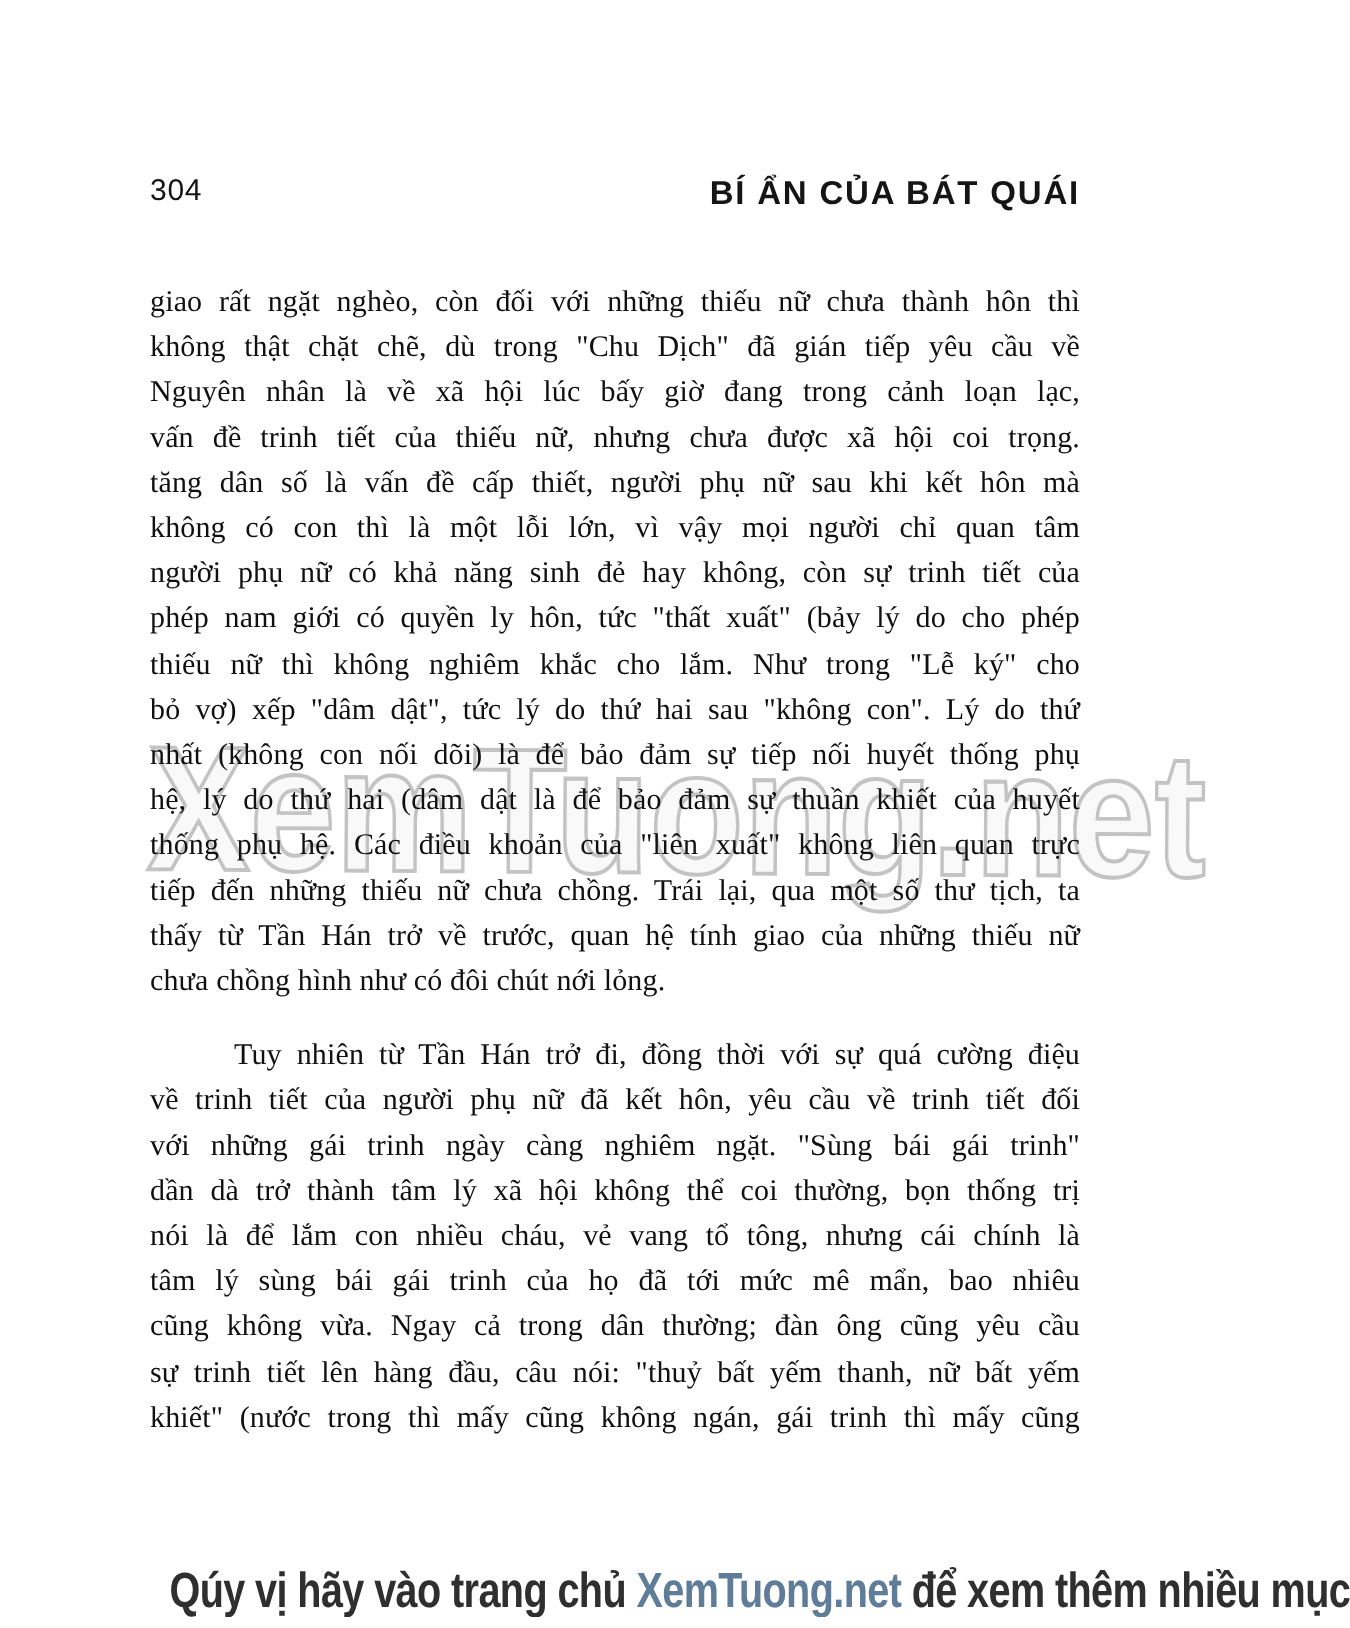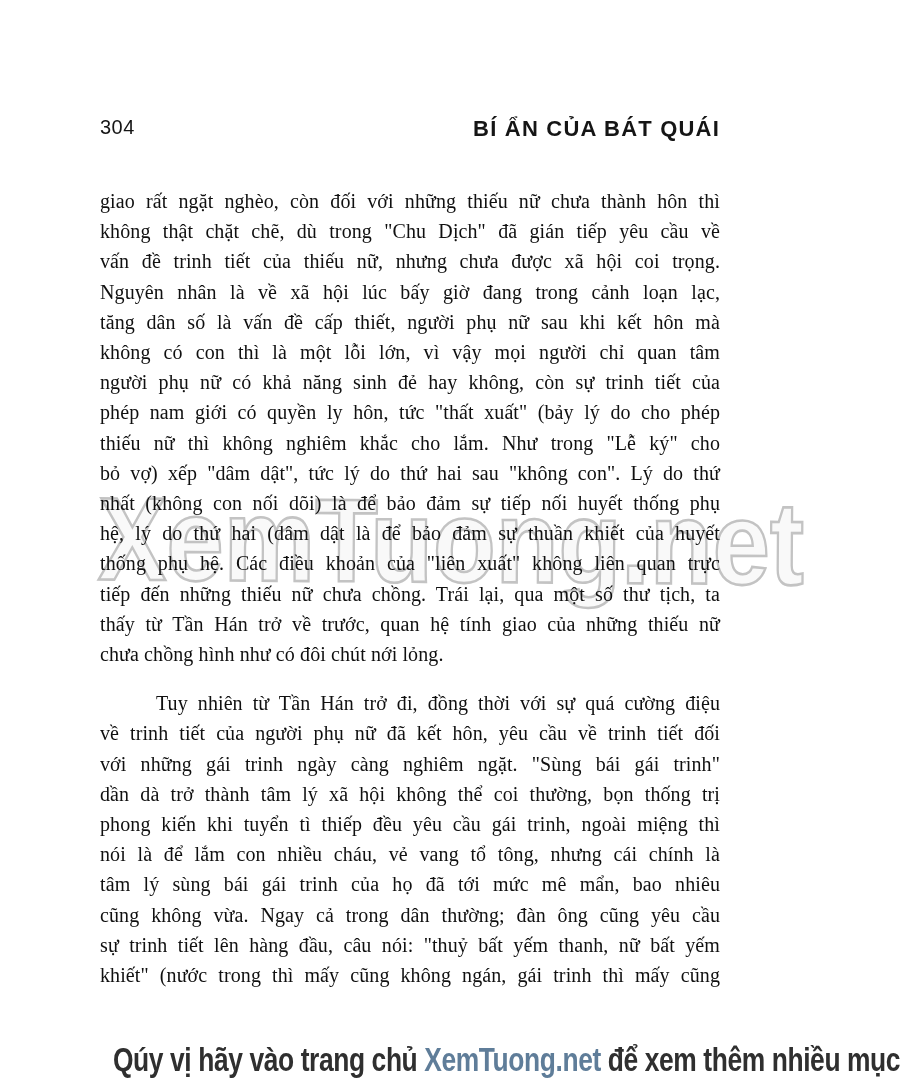--- a/index.html
+++ b/index.html
@@ -86,41 +86,40 @@
   </div>
 
   <svg class="wm" viewBox="0 0 724 172" aria-hidden="true">
     <text x="6" y="116" textLength="706" lengthAdjust="spacingAndGlyphs">XemTuong.net</text>
   </svg>
 
   <div class="bodytext">
     <section class="para">
         <div class="line">giao rất ngặt nghèo, còn đối với những thiếu nữ chưa thành hôn thì</div>
         <div class="line">không thật chặt chẽ, dù trong "Chu Dịch" đã gián tiếp yêu cầu về</div>
+        <div class="line">Nguyên nhân là về xã hội lúc bấy giờ đang trong cảnh loạn lạc,</div>
         <div class="line">vấn đề trinh tiết của thiếu nữ, nhưng chưa được xã hội coi trọng.</div>
-        <div class="line">Nguyên nhân là về xã hội lúc bấy giờ đang trong cảnh loạn lạc,</div>
         <div class="line">tăng dân số là vấn đề cấp thiết, người phụ nữ sau khi kết hôn mà</div>
         <div class="line">không có con thì là một lỗi lớn, vì vậy mọi người chỉ quan tâm</div>
         <div class="line">người phụ nữ có khả năng sinh đẻ hay không, còn sự trinh tiết của</div>
         <div class="line">phép nam giới có quyền ly hôn, tức "thất xuất" (bảy lý do cho phép</div>
         <div class="line">thiếu nữ thì không nghiêm khắc cho lắm. Như trong "Lễ ký" cho</div>
         <div class="line">bỏ vợ) xếp "dâm dật", tức lý do thứ hai sau "không con". Lý do thứ</div>
         <div class="line">nhất (không con nối dõi) là để bảo đảm sự tiếp nối huyết thống phụ</div>
         <div class="line">hệ, lý do thứ hai (dâm dật là để bảo đảm sự thuần khiết của huyết</div>
         <div class="line">thống phụ hệ. Các điều khoản của "liên xuất" không liên quan trực</div>
         <div class="line">tiếp đến những thiếu nữ chưa chồng. Trái lại, qua một số thư tịch, ta</div>
         <div class="line">thấy từ Tần Hán trở về trước, quan hệ tính giao của những thiếu nữ</div>
         <div class="line last">chưa chồng hình như có đôi chút nới lỏng.</div>
       </section>
     <section class="para indent">
         <div class="line">Tuy nhiên từ Tần Hán trở đi, đồng thời với sự quá cường điệu</div>
         <div class="line">về trinh tiết của người phụ nữ đã kết hôn, yêu cầu về trinh tiết đối</div>
         <div class="line">với những gái trinh ngày càng nghiêm ngặt. "Sùng bái gái trinh"</div>
         <div class="line">dần dà trở thành tâm lý xã hội không thể coi thường, bọn thống trị</div>
-        <div class="line">phong kiến khi tuyển tì thiếp đều yêu cầu gái trinh, ngoài miệng thì</div>
         <div class="line">nói là để lắm con nhiều cháu, vẻ vang tổ tông, nhưng cái chính là</div>
         <div class="line">tâm lý sùng bái gái trinh của họ đã tới mức mê mẩn, bao nhiêu</div>
         <div class="line">cũng không vừa. Ngay cả trong dân thường; đàn ông cũng yêu cầu</div>
         <div class="line">sự trinh tiết lên hàng đầu, câu nói: "thuỷ bất yếm thanh, nữ bất yếm</div>
         <div class="line">khiết" (nước trong thì mấy cũng không ngán, gái trinh thì mấy cũng</div>
       </section>
   </div>
 
   <div class="ftr">
     <span class="ftr-inner"><span>Qúy vị hãy vào trang chủ </span><a class="ftr-link">XemTuong.net</a><span> để xem thêm nhiều mục hay khác</span></span>

